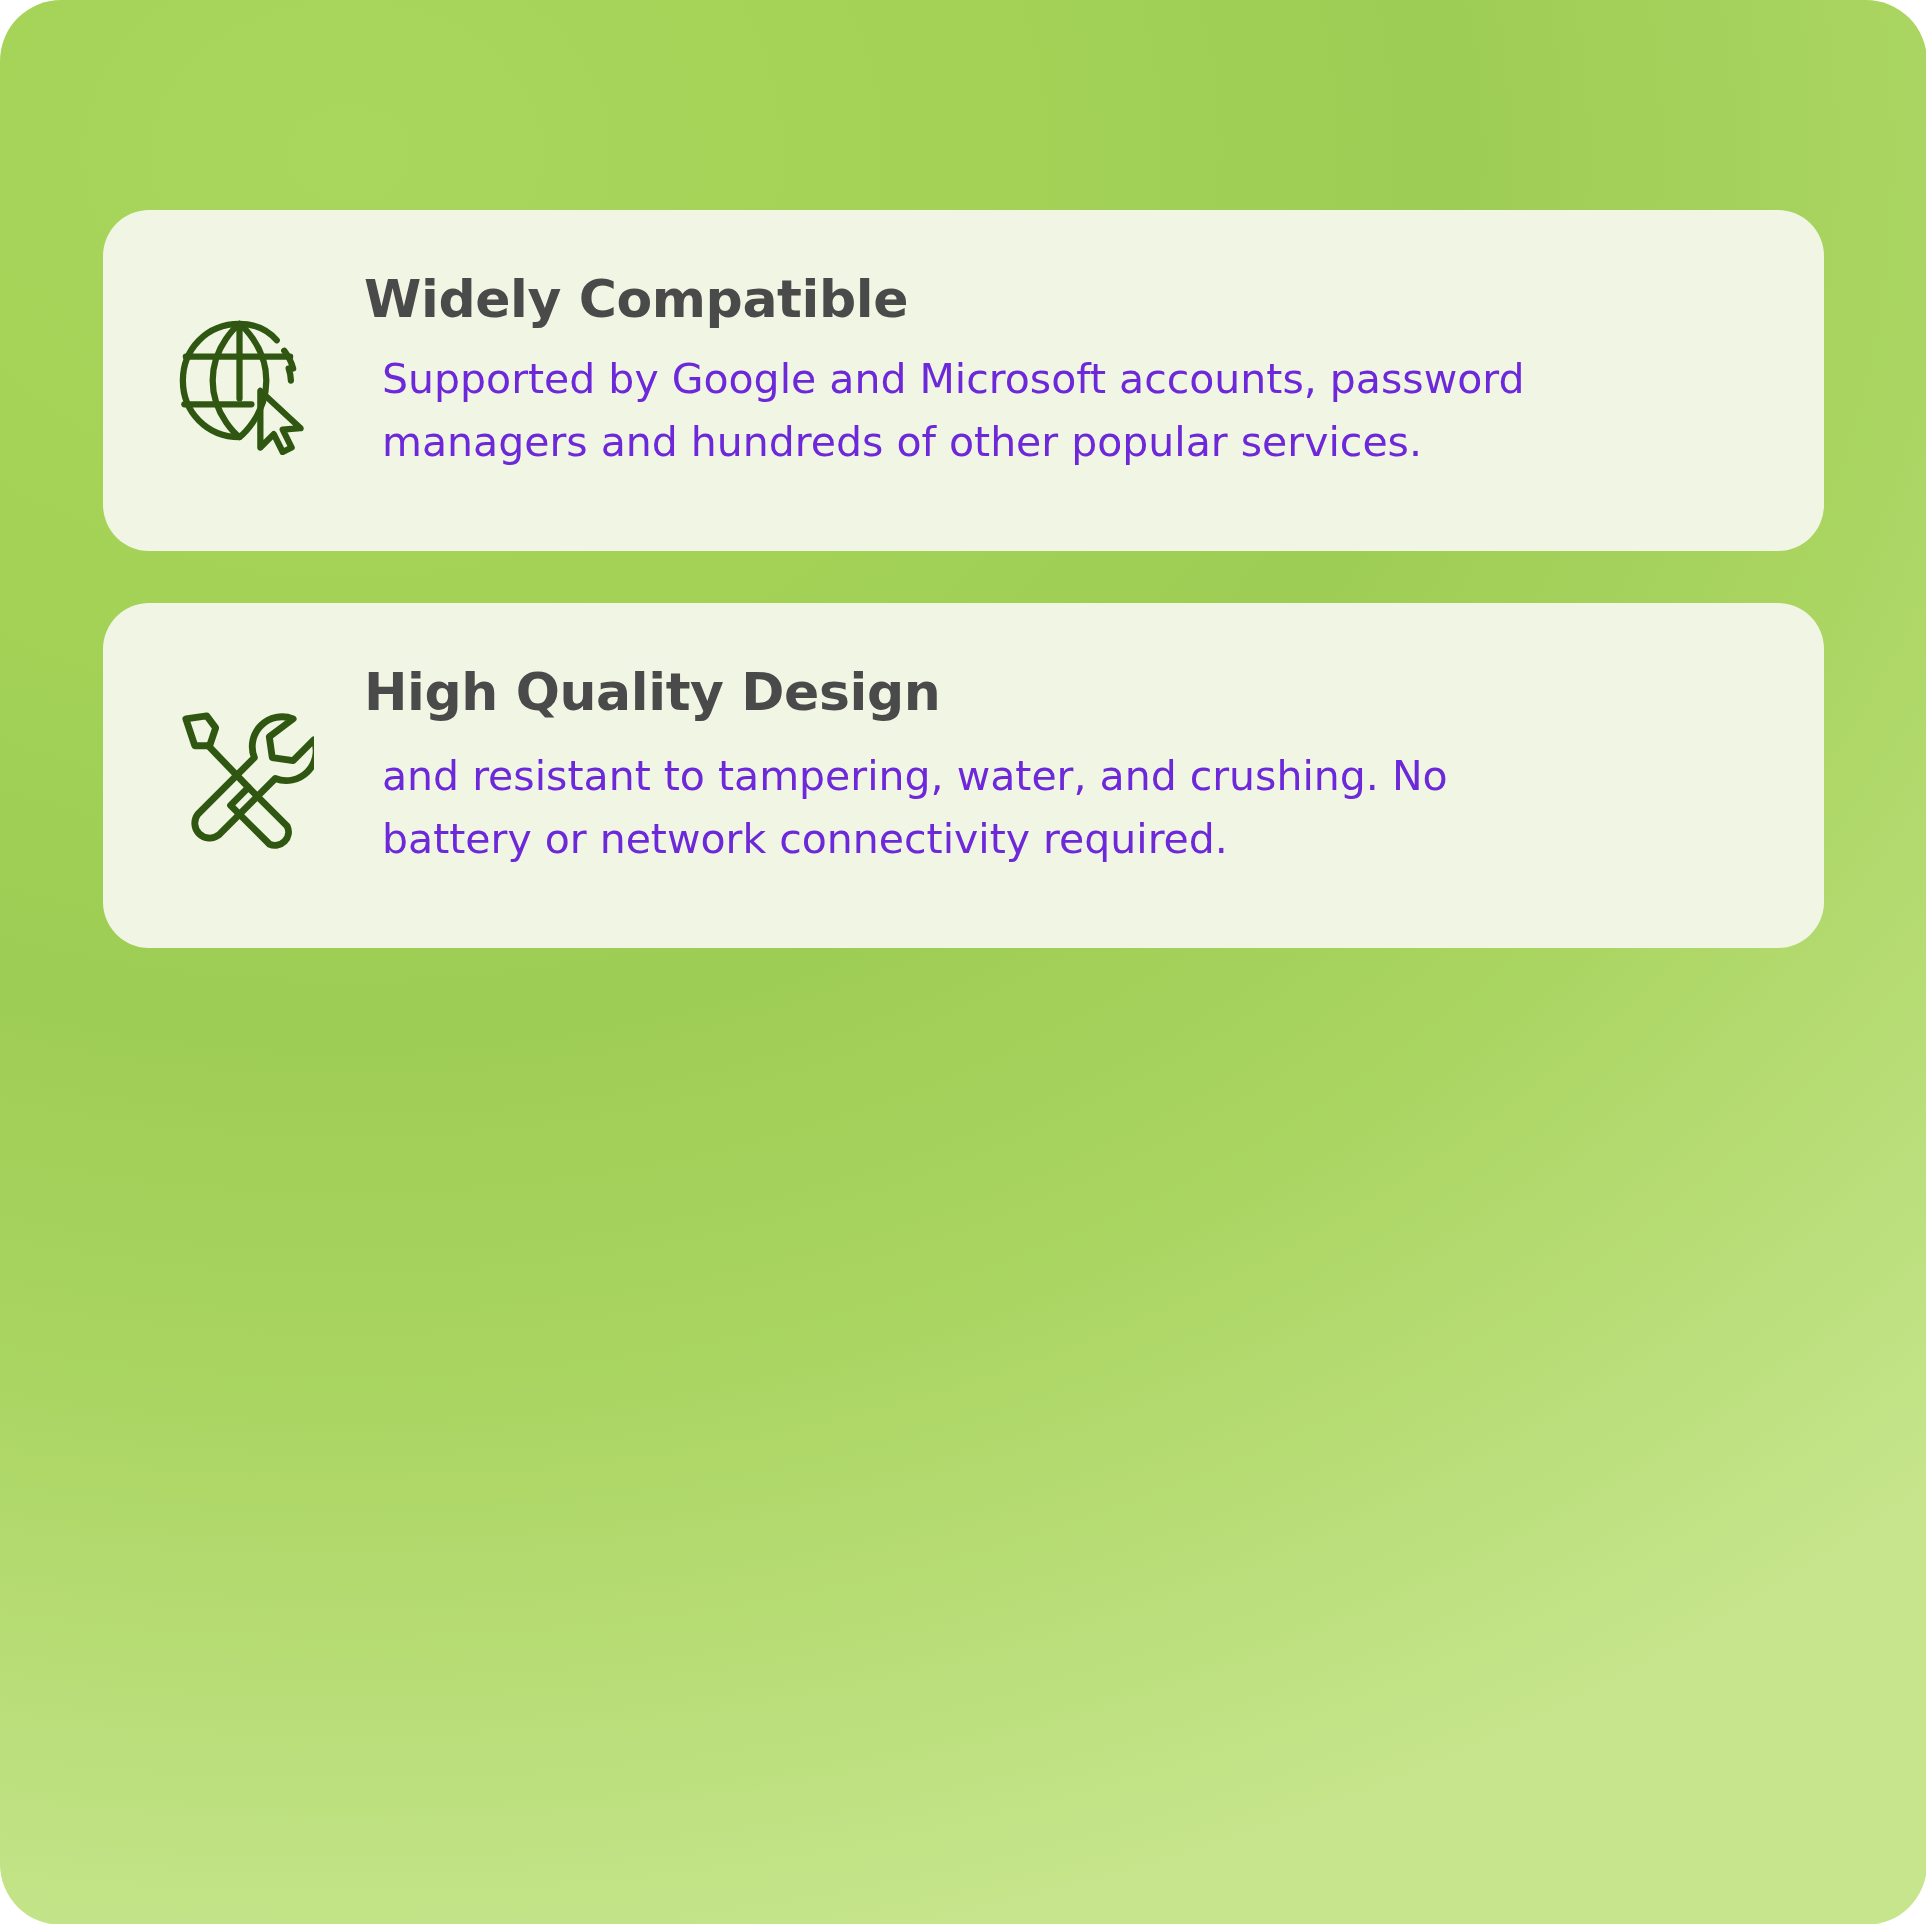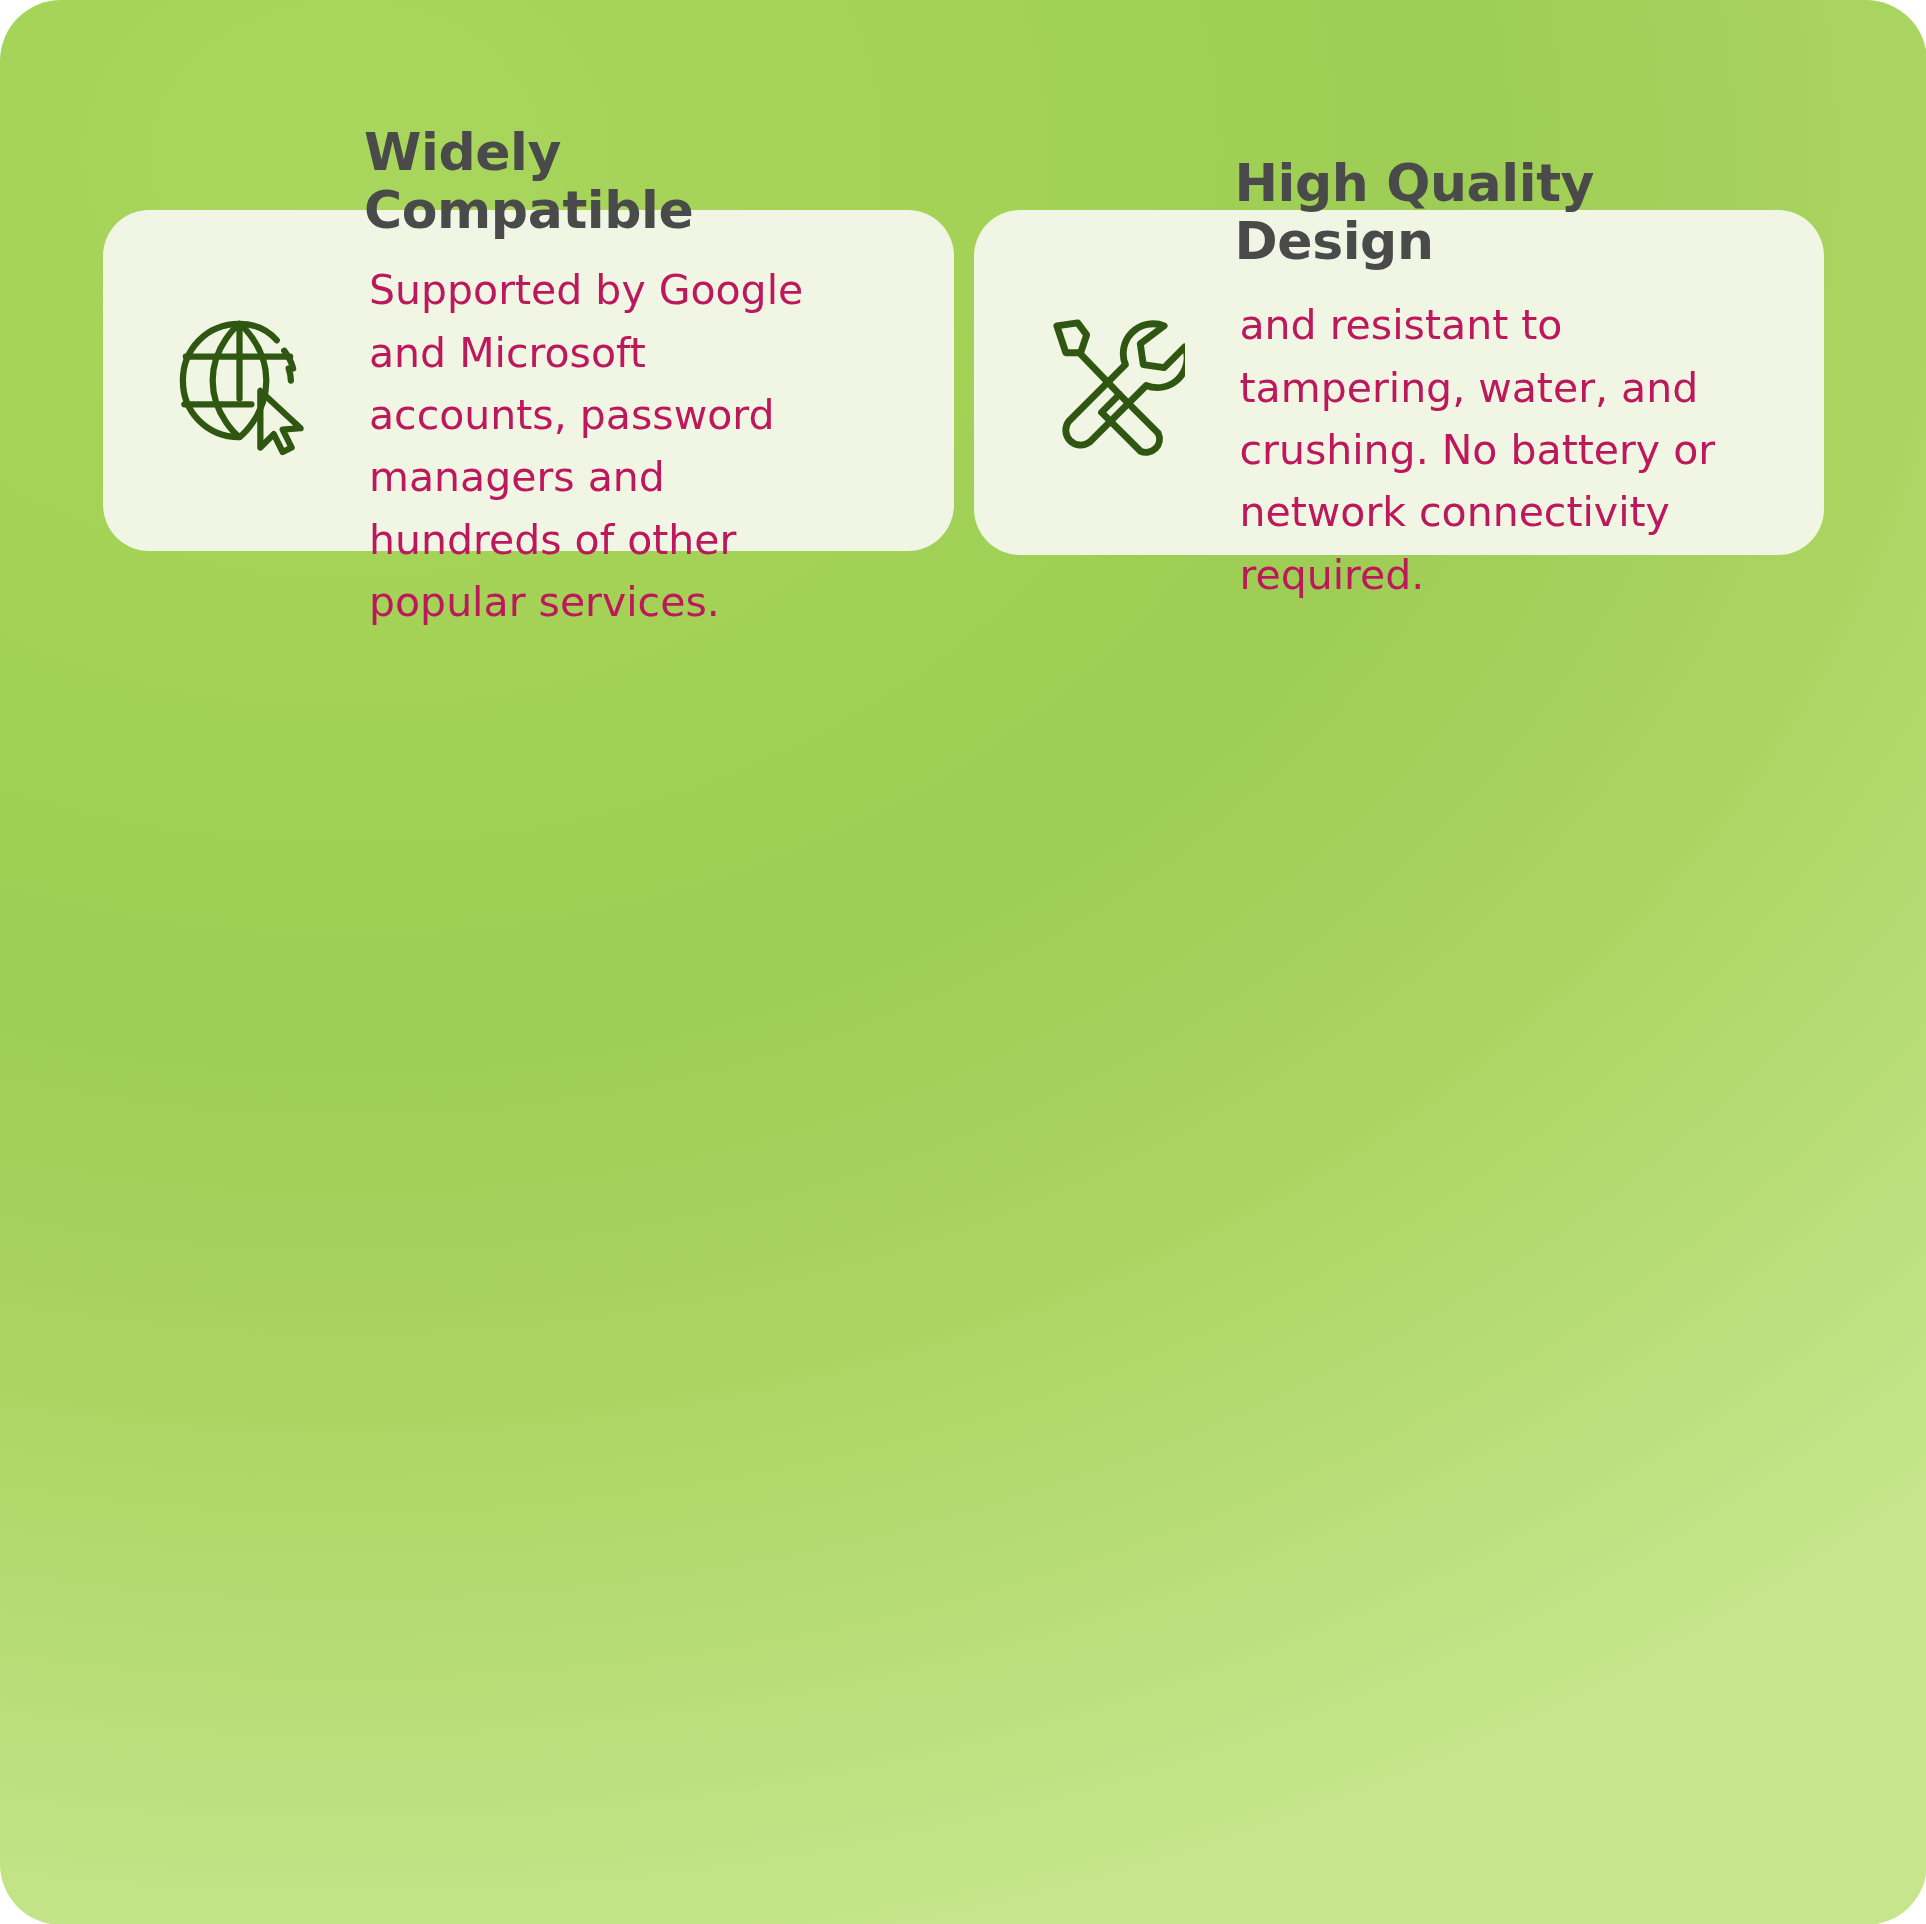--- a/index.html
+++ b/index.html
@@ -27,22 +27,22 @@
     overflow: hidden;
     padding: 0;
   }
 
   .cards {
     position: absolute;
     left: 103px;
     top: 210px;
     width: 1721px;
     display: flex;
-    flex-direction: row;
-    gap: 20px;
+    flex-direction: column;
+    gap: 52px;
   }
 
   .card {
     background: #f1f5e3;
     border-radius: 46px;
     display: flex;
     align-items: center;
     box-sizing: border-box;
     padding: 0;
   }
@@ -79,22 +79,22 @@
     color: #4a4a4a;
     letter-spacing: -0.4px;
     margin: 0 0 22px 0;
   }
 
   .card-body {
     font-family: "DejaVu Sans", sans-serif;
     font-weight: normal;
     font-size: 41px;
     line-height: 1.52;
-    color: #be185d;
-    margin: 5px;
+    color: #6d28d9;
+    margin: 18px;
     max-width: 1228px;
   }
 
   .card-1 .card-title { margin-bottom: 20px; }
   .card-2 .card-title { margin-bottom: 24px; }
   .card-3 .card-title { margin-bottom: 26px; }
 </style>
 </head>
 <body>
 

